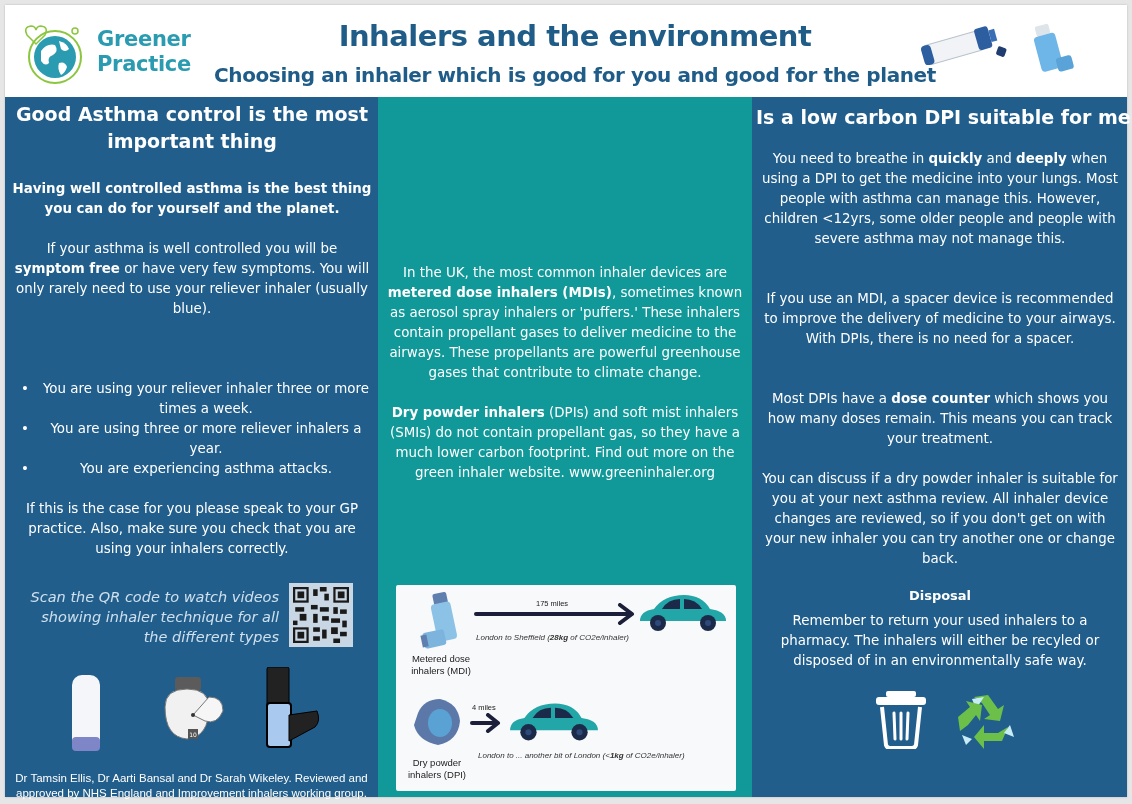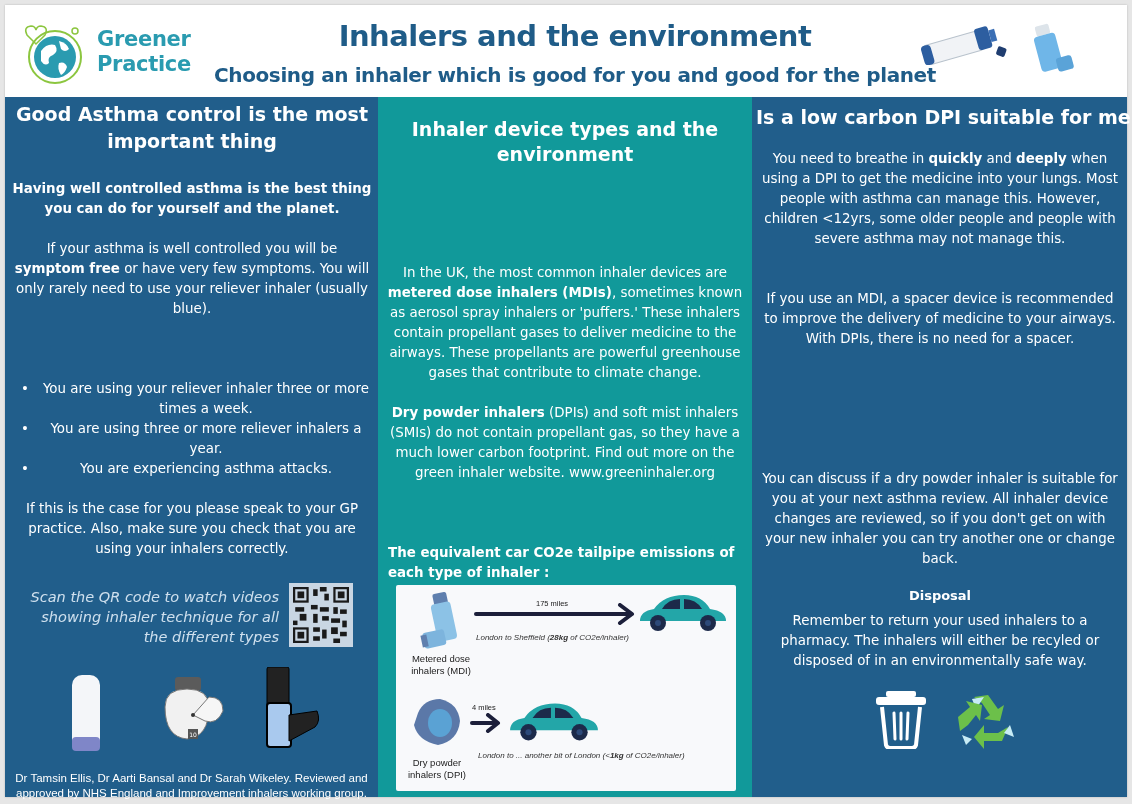--- a/index.html
+++ b/index.html
@@ -174,28 +174,26 @@
         <rect x="262" y="0" width="22" height="40" rx="2" fill="#222" stroke="#000"></rect>
         <rect x="262" y="36" width="24" height="44" rx="3" fill="#a9c9ee" stroke="#000" stroke-width="2"></rect>
         <path d="M284 48 l28 -4 q4 10 -2 16 l-26 14 z" fill="#222" stroke="#000"></path>
       </g>
     </svg>
 
     <div class="credits">Dr Tamsin Ellis, Dr Aarti Bansal and Dr Sarah Wikeley. Reviewed and approved by NHS England and Improvement inhalers working group.</div>
   </div>
 
   <div class="col col-mid">
-    <h2 class="m-head">Inhaler device types and the environment</h2>
     <div class="p m-p2">
       <span>In the UK, the most common inhaler devices are </span><span class="bold">metered dose inhalers (MDIs)</span><span>, sometimes known as aerosol spray inhalers or 'puffers.' These inhalers contain propellant gases to deliver medicine to the airways. These propellants are powerful greenhouse gases that contribute to climate change.</span>
     </div>
     <div class="p m-p3">
       <span class="bold">Dry powder inhalers</span><span> (DPIs) and soft mist inhalers (SMIs) do not contain propellant gas, so they have a much lower carbon footprint. Find out more on the green inhaler website. www.greeninhaler.org</span>
     </div>
-    <div class="p m-p4">The equivalent car CO2e tailpipe emissions of each type of inhaler :</div>
 
     <div class="emis">
 
       <div class="emis-row" style="top:0;">
         <svg style="position:absolute;left:16px;top:6px;" width="60" height="62" viewBox="0 0 60 62">
           <g transform="rotate(-12 30 31)">
             <rect x="26" y="2" width="14" height="12" rx="2" fill="#5f7fae"></rect>
             <rect x="22" y="12" width="20" height="38" rx="4" fill="#8cc2e6"></rect>
             <rect x="8" y="38" width="22" height="16" rx="3" fill="#7db4dd"></rect>
             <rect x="6" y="40" width="6" height="12" fill="#5f7fae"></rect>
@@ -245,20 +243,23 @@
       </div>
     </div>
   </div>
 
   <div class="col col-right">
     <h2 class="r-head">Is a low carbon DPI suitable for me?</h2>
     <div class="p r-p1">
       <span>You need to breathe in </span><span class="bold">quickly</span><span> and </span><span class="bold">deeply</span><span> when using a DPI to get the medicine into your lungs. Most people with asthma can manage this. However, children &lt;12yrs, some older people and people with severe asthma may not manage this.</span>
     </div>
     <div class="p r-p2">If you use an MDI, a spacer device is recommended to improve the delivery of medicine to your airways. With DPIs, there is no need for a spacer.</div>
+    <div class="p r-p3">
+      <span>Most DPIs have a </span><span class="bold">dose counter</span><span> which shows you how many doses remain. This means you can track your treatment.</span>
+    </div>
     <div class="p r-p4">You can discuss if  a dry powder inhaler is suitable for you at your next asthma review. All inhaler device changes are reviewed, so if you don't get on with your new inhaler you can try another one or change back.</div>
     <h2 class="r-disp">Disposal</h2>
     <div class="p r-p5">Remember to return your used inhalers to a pharmacy. The inhalers will either be recyled or disposed of in an environmentally safe way.</div>
     <div class="r-icons">
       <svg style="position:absolute;left:0;top:0;" width="58" height="60" viewBox="0 0 58 60">
         <rect x="14" y="2" width="30" height="6" rx="2" fill="#fff"></rect>
         <rect x="4" y="8" width="50" height="8" rx="3" fill="#fff"></rect>
         <path d="M10 18 l4 38 q1 3 4 3 l22 0 q3 0 4 -3 l4 -38" fill="none" stroke="#fff" stroke-width="4"></path>
         <line x1="22" y1="24" x2="23" y2="50" stroke="#fff" stroke-width="3" stroke-linecap="round"></line>
         <line x1="29" y1="24" x2="29" y2="50" stroke="#fff" stroke-width="3" stroke-linecap="round"></line>

